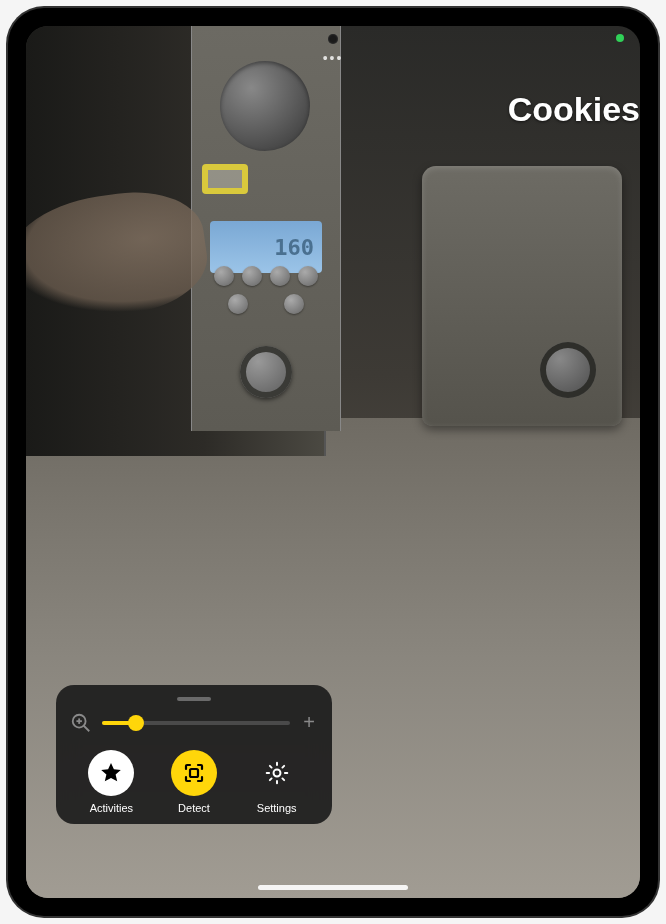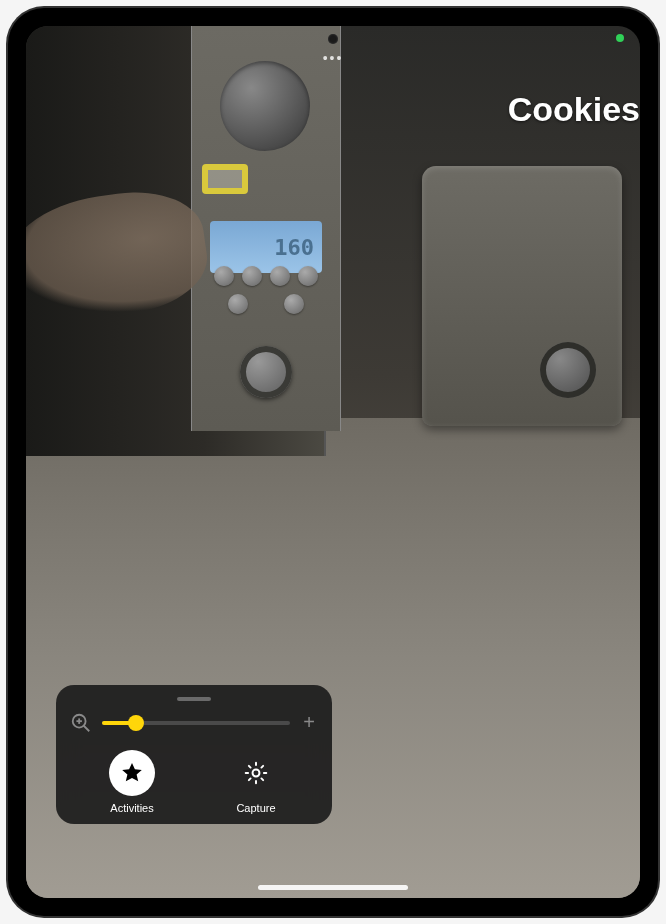--- a/index.html
+++ b/index.html
@@ -348,30 +348,42 @@
 
         <div class="mode-btn">
           <div class="mode-circle filled">
             <svg viewBox="0 0 24 24" width="24" height="24" fill="currentColor">
               <path d="M12 2l2.9 6.3 6.9.6-5.2 4.6 1.6 6.8L12 16.9l-6.2 3.4 1.6-6.8L2.2 8.9l6.9-.6z"></path>
             </svg>
           </div>
           <span class="mode-label">Activities</span>
         </div>
 
+        <div class="mode-btn">
+          <div class="mode-circle active">
+            <svg viewBox="0 0 24 24" width="24" height="24" fill="none" stroke="currentColor" stroke-width="2.2" stroke-linecap="round">
+              <path d="M4 8V5a1 1 0 0 1 1-1h3"></path>
+              <path d="M20 8V5a1 1 0 0 0-1-1h-3"></path>
+              <path d="M4 16v3a1 1 0 0 0 1 1h3"></path>
+              <path d="M20 16v3a1 1 0 0 1-1 1h-3"></path>
+              <rect x="8" y="8" width="8" height="8" rx="1.5"></rect>
+            </svg>
+          </div>
+          <span class="mode-label">Detect</span>
+        </div>
 
 
         <div class="mode-btn">
           <div class="mode-circle">
             <svg viewBox="0 0 24 24" width="26" height="26" fill="none" stroke="#fff" stroke-width="1.8">
               <circle cx="12" cy="12" r="3.2"></circle>
               <path d="M12 2.5v2.2M12 19.3v2.2M21.5 12h-2.2M4.7 12H2.5M18.6 5.4l-1.6 1.6M7 17l-1.6 1.6M18.6 18.6L17 17M7 7 5.4 5.4" stroke-linecap="round"></path>
             </svg>
           </div>
-          <span class="mode-label">Capture</span>
+          <span class="mode-label">Settings</span>
         </div>
 
       </div>
     </div>
 
     <div class="home-indicator"></div>
   </div>
 </div>
 
 </body></html>

